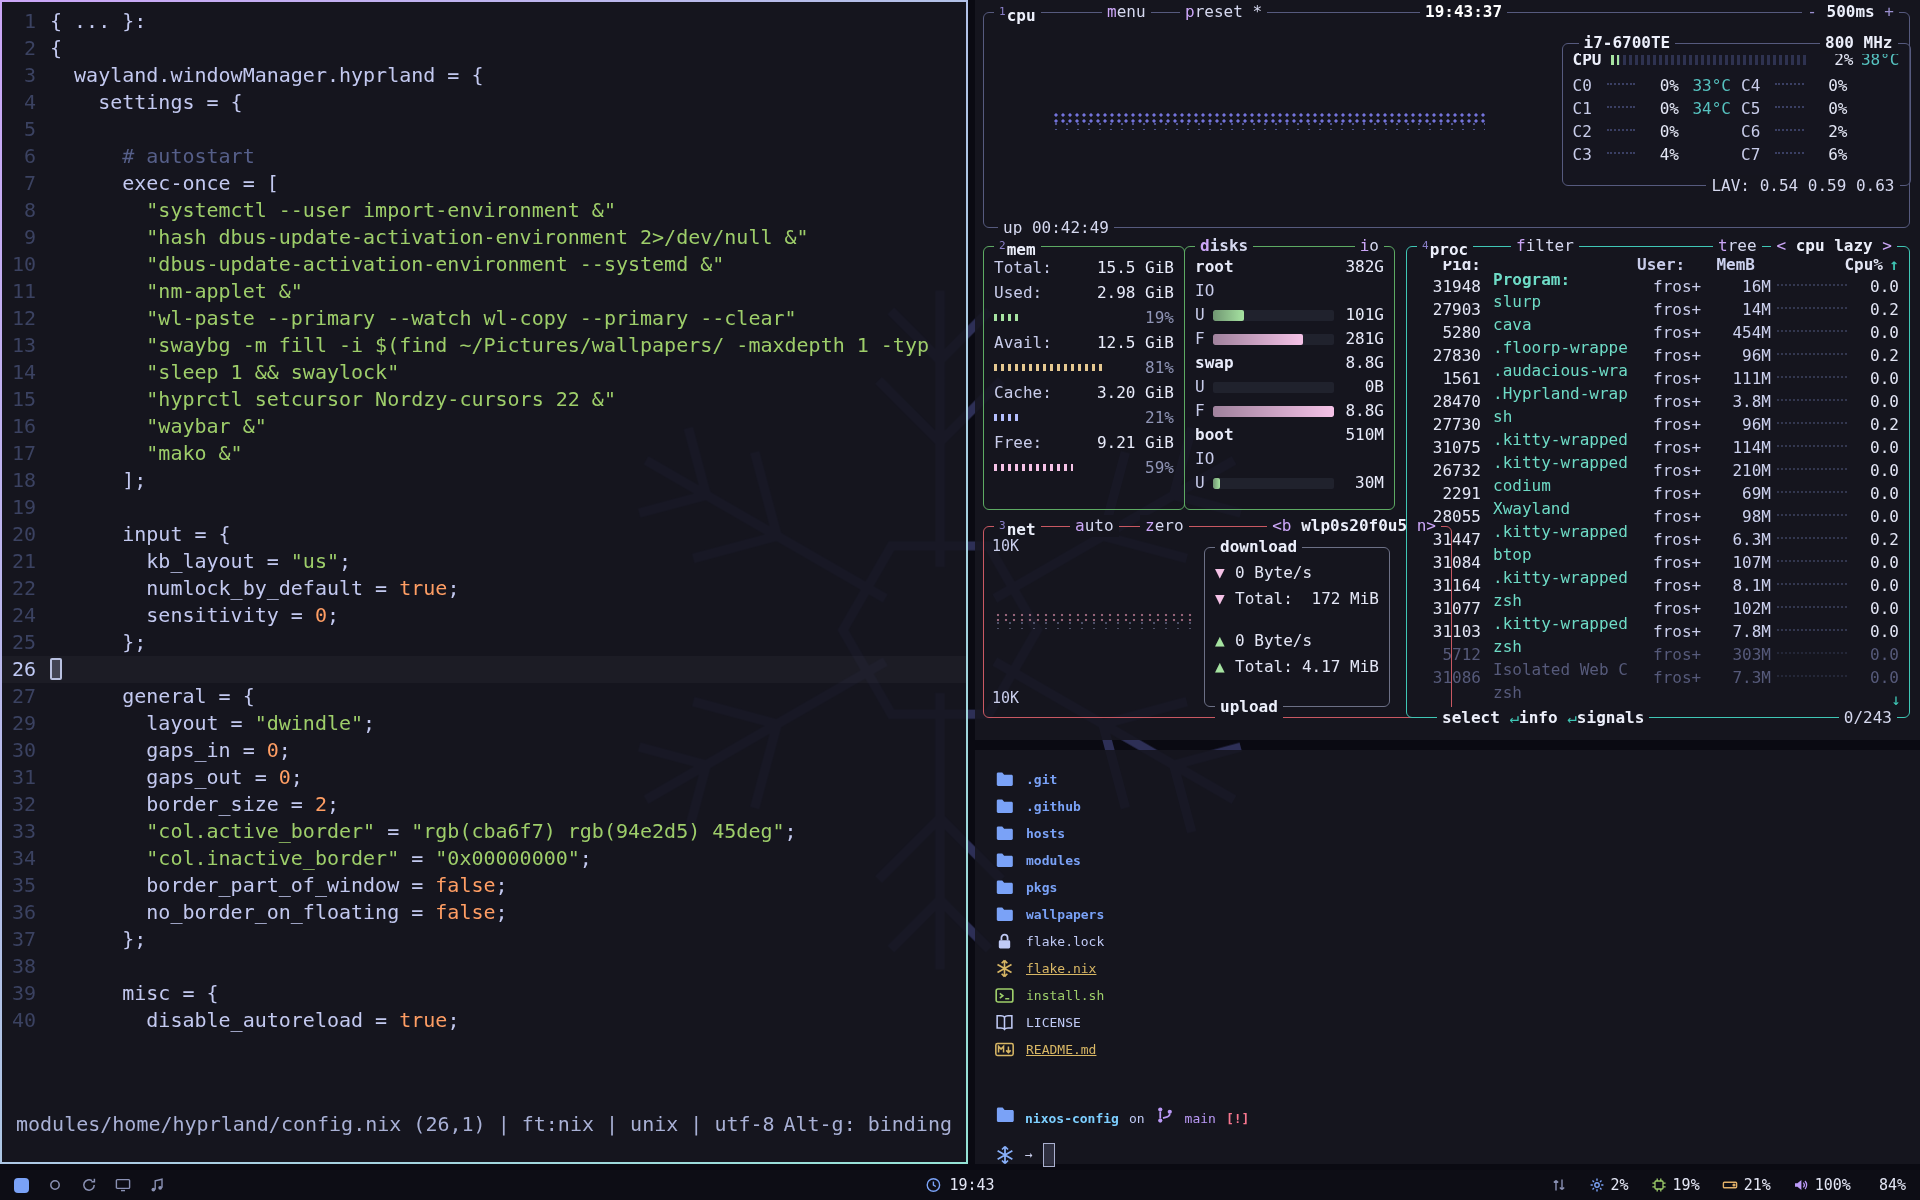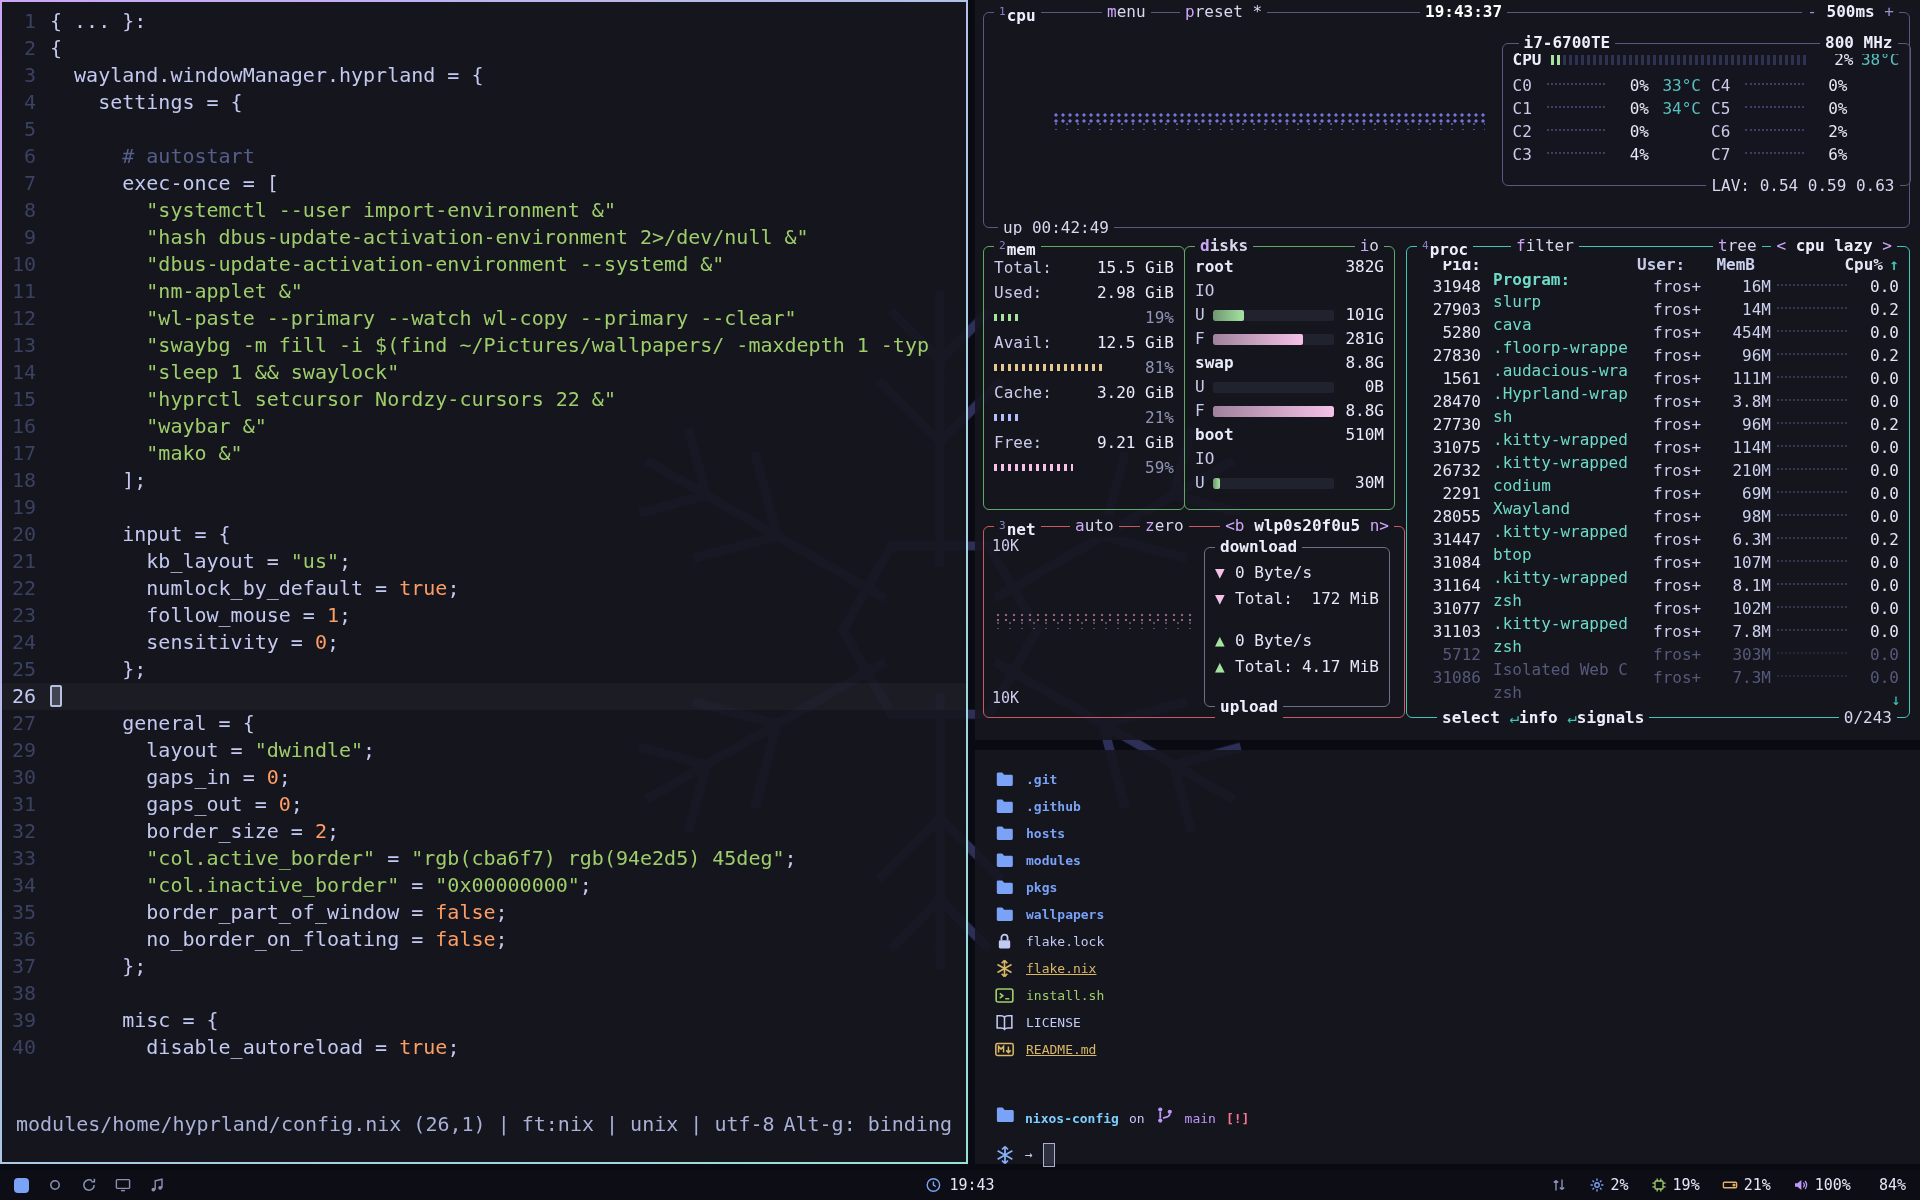--- a/index.html
+++ b/index.html
@@ -46,21 +46,21 @@
   .dim2 { color:#9a8fd0; }
   .clocktag { font-weight:bold; color:#ffffff; }
 
   .cpu-box { left:8px; top:12px; width:927px; height:216px; border-color:#565a7e; }
   .cpu-graph { position:absolute; left:70px; top:100px; right:424px; height:12px; opacity:.9;
     background-image:radial-gradient(circle at 2px 2px,#7f7ff2 1.4px,transparent 1.8px);
     background-size:7px 6px; }
   .cpu-graph::after { content:""; position:absolute; left:0; right:0; top:9px; height:8px;
     background-image:radial-gradient(circle at 2px 2px,#565a9a 1.2px,transparent 1.6px);
     background-size:11px 6px; }
-  .subbox { position:absolute; right:-1.5px; top:30px; width:409px; height:143px;
+  .subbox { position:absolute; right:-1.5px; top:30px; width:349px; height:143px;
     border:1.5px solid #565a7e; border-radius:6px; background:rgba(22,22,32,0.4); }
   .cpu-row { display:flex; align-items:center; height:24px; padding:8px 10px 0; }
   .cpu-row b { color:#eceffb; }
   .cpumeter { flex:1; height:10px; margin:0 10px; position:relative;
     background:repeating-linear-gradient(90deg,#2e3250 0 3px,transparent 3px 6px); }
   .cpufill { position:absolute; left:0; top:0; height:100%; width:4%;
     background:repeating-linear-gradient(90deg,#a6e3a1 0 3px,transparent 3px 6px); }
   .cores { display:grid; grid-auto-flow:column; grid-template-rows:repeat(4,23px);
     grid-template-columns:1fr 1fr; padding:6px 10px 0; column-gap:10px; }
   .core-row { display:flex; align-items:center; gap:6px; }
@@ -82,21 +82,21 @@
   .disk-rows { padding:8px 10px 0; }
   .drow { display:flex; align-items:center; height:24px; white-space:pre; }
   .dhead { justify-content:space-between; }
   .dname { font-weight:bold; color:#e8ebfa; } .dsize { color:#e8ebfa; }
   .dio { color:#c8ccea; }
   .dkey { width:16px; color:#c8ccea; }
   .dbar { flex:1; height:11px; margin:0 8px 0 2px; background:#20222d; border-radius:2px; overflow:hidden; }
   .dfill { display:block; height:100%; border-radius:2px; }
   .dval { min-width:42px; text-align:right; color:#e8ebfa; }
 
-  .net-box { left:8px; top:526px; width:422px; height:192px; border-color:#c95862; }
+  .net-box { left:8px; top:526px; width:469px; height:192px; border-color:#c95862; }
   .nscale { position:absolute; left:8px; color:#c8ccea; font-size:15px; }
   .net-graph { position:absolute; left:12px; top:86px; width:198px; height:10px; opacity:.8;
     background-image:radial-gradient(circle at 2px 2px,#b6798f 1.2px,transparent 1.6px);
     background-size:8px 5px; }
   .net-graph::after { content:""; position:absolute; left:0; right:0; top:8px; height:8px;
     background-image:radial-gradient(circle at 2px 2px,#5a5e7a 1px,transparent 1.4px);
     background-size:12px 6px; }
   .dl-panel { position:absolute; left:220px; top:20px; width:186px; height:160px;
     border:1.5px solid #6c7086; border-radius:6px; }
   .nrows { padding:12px 10px 0; }
@@ -193,21 +193,20 @@
       <div class="eline"><span class="lnum">13</span><span class="ecode"><span class="tk-t">        </span><span class="tk-s">"swaybg -m fill -i $(find ~/Pictures/wallpapers/ -maxdepth 1 -typ</span></span></div>
       <div class="eline"><span class="lnum">14</span><span class="ecode"><span class="tk-t">        </span><span class="tk-s">"sleep 1 &amp;&amp; swaylock"</span></span></div>
       <div class="eline"><span class="lnum">15</span><span class="ecode"><span class="tk-t">        </span><span class="tk-s">"hyprctl setcursor Nordzy-cursors 22 &amp;"</span></span></div>
       <div class="eline"><span class="lnum">16</span><span class="ecode"><span class="tk-t">        </span><span class="tk-s">"waybar &amp;"</span></span></div>
       <div class="eline"><span class="lnum">17</span><span class="ecode"><span class="tk-t">        </span><span class="tk-s">"mako &amp;"</span></span></div>
       <div class="eline"><span class="lnum">18</span><span class="ecode"><span class="tk-t">      ];</span></span></div>
       <div class="eline"><span class="lnum">19</span><span class="ecode"></span></div>
       <div class="eline"><span class="lnum">20</span><span class="ecode"><span class="tk-t">      input = {</span></span></div>
       <div class="eline"><span class="lnum">21</span><span class="ecode"><span class="tk-t">        kb_layout = </span><span class="tk-s">"us"</span><span class="tk-t">;</span></span></div>
       <div class="eline"><span class="lnum">22</span><span class="ecode"><span class="tk-t">        numlock_by_default = </span><span class="tk-n">true</span><span class="tk-t">;</span></span></div>
-      <div class="eline"><span class="lnum">23</span><span class="ecode"><span class="tk-t">        follow_mouse = </span><span class="tk-n">1</span><span class="tk-t">;</span></span></div>
       <div class="eline"><span class="lnum">24</span><span class="ecode"><span class="tk-t">        sensitivity = </span><span class="tk-n">0</span><span class="tk-t">;</span></span></div>
       <div class="eline"><span class="lnum">25</span><span class="ecode"><span class="tk-t">      };</span></span></div>
       <div class="eline cur"><span class="lnum">26</span><span class="ecode"><span class="cursor-block"></span></span></div>
       <div class="eline"><span class="lnum">27</span><span class="ecode"><span class="tk-t">      general = {</span></span></div>
       <div class="eline"><span class="lnum">29</span><span class="ecode"><span class="tk-t">        layout = </span><span class="tk-s">"dwindle"</span><span class="tk-t">;</span></span></div>
       <div class="eline"><span class="lnum">30</span><span class="ecode"><span class="tk-t">        gaps_in = </span><span class="tk-n">0</span><span class="tk-t">;</span></span></div>
       <div class="eline"><span class="lnum">31</span><span class="ecode"><span class="tk-t">        gaps_out = </span><span class="tk-n">0</span><span class="tk-t">;</span></span></div>
       <div class="eline"><span class="lnum">32</span><span class="ecode"><span class="tk-t">        border_size = </span><span class="tk-n">2</span><span class="tk-t">;</span></span></div>
       <div class="eline"><span class="lnum">33</span><span class="ecode"><span class="tk-t">        </span><span class="tk-s">"col.active_border"</span><span class="tk-t"> = </span><span class="tk-s">"rgb(cba6f7) rgb(94e2d5) 45deg"</span><span class="tk-t">;</span></span></div>
       <div class="eline"><span class="lnum">34</span><span class="ecode"><span class="tk-t">        </span><span class="tk-s">"col.inactive_border"</span><span class="tk-t"> = </span><span class="tk-s">"0x00000000"</span><span class="tk-t">;</span></span></div>

